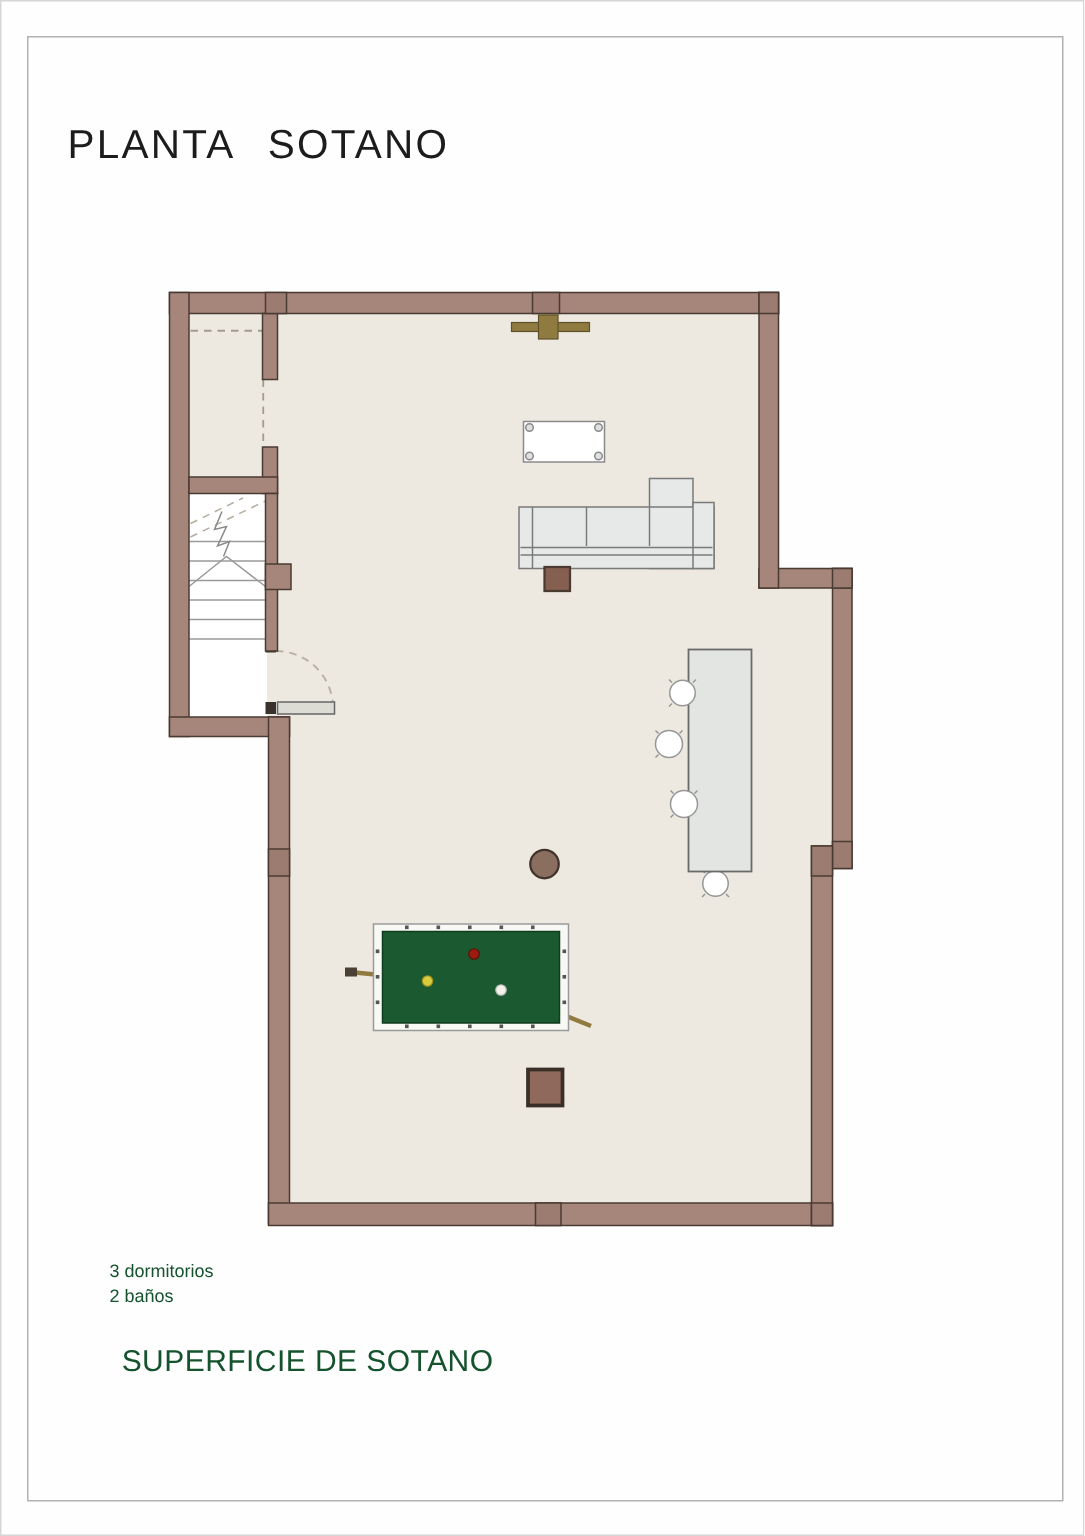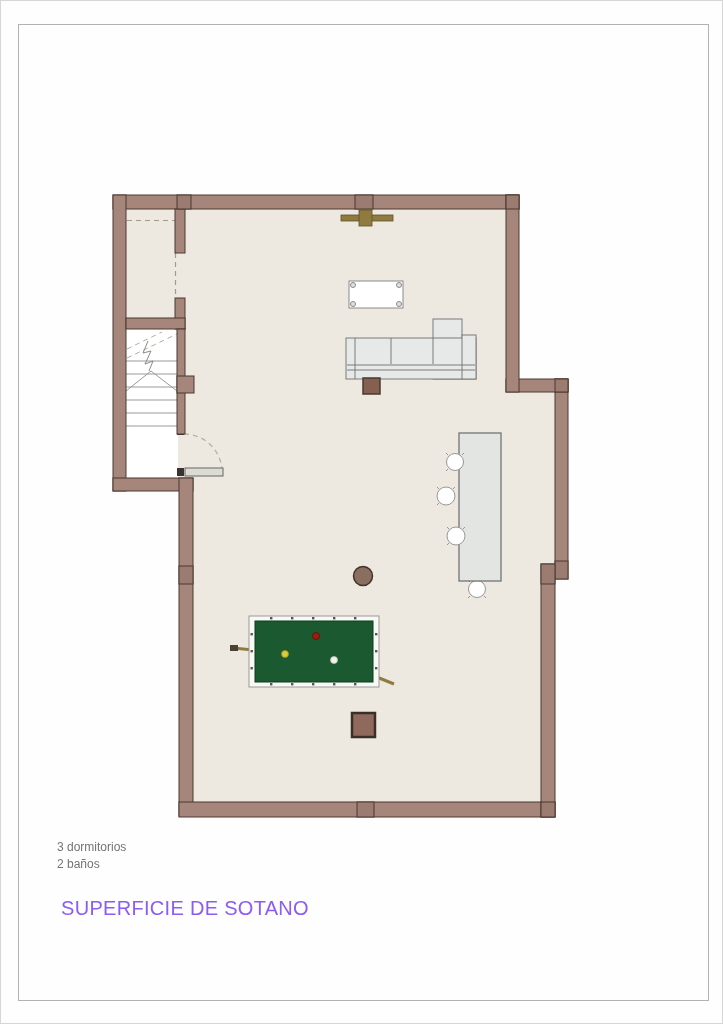--- a/index.html
+++ b/index.html
@@ -12,38 +12,39 @@
     position:absolute;left:17px;top:23px;width:689px;height:975px;
     border:1px solid #b2b2b2;
   }
   .page-title{
     position:absolute;left:44px;top:80px;margin:0;
     font-size:27px;font-weight:500;color:#1c1c1c;
     letter-spacing:1.5px;word-spacing:14px;white-space:nowrap;
   }
   .plan-svg{position:absolute;left:0;top:0;}
   .notes{
-    position:absolute;left:56px;top:838px;
-    font-size:12px;line-height:17px;color:#737373;
+    position:absolute;left:72px;top:838px;
+    font-size:12px;line-height:17px;color:#14532d;
   }
   .surface{
     position:absolute;left:40px;top:896px;width:288px;
-    text-align:center;color:#8b5cf6;
+    text-align:right;color:#14532d;
   }
   .surface .label{font-size:20px;letter-spacing:0.3px;}
   .surface .value{font-size:20px;margin-top:3px;}
   .surface sup{font-size:13px;}
 </style>
 </head>
 <body>
 
 <div class="sheet">
 
   <div class="inner-frame"></div>
 
+  <h1 class="page-title">PLANTA SOTANO</h1>
 
   <svg class="plan-svg" width="723" height="1024" viewBox="0 0 723 1024">
 
     <polygon points="125,208 505,208 505,391 554,391 554,578 540,578 540,808 192,808 192,477 125,477" fill="#EDE9E0"></polygon>
 
     <g stroke="#9a9a9a" stroke-width="1">
       <rect x="125" y="328" width="52" height="149" fill="#ffffff" stroke="none"></rect>
       <line x1="125" y1="360" x2="176" y2="360"></line>
       <line x1="125" y1="373" x2="176" y2="373"></line>
       <line x1="125" y1="386" x2="176" y2="386"></line>

